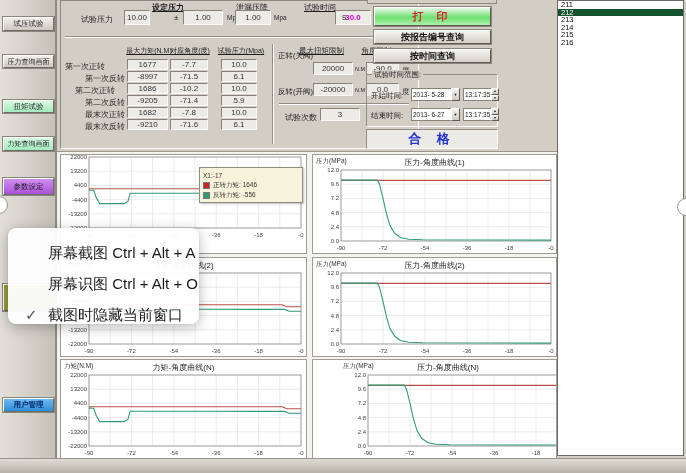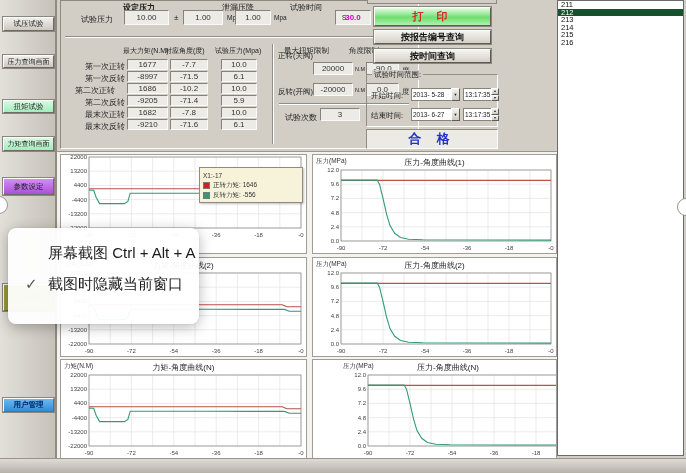--- a/index.html
+++ b/index.html
@@ -20,21 +20,21 @@
   .sb-purple { background:linear-gradient(#d18ff2,#aa50d9); }
   .sb-olive  { background:#9b9b3a; color:#6f6f20; }
   .sb-blue   { background:linear-gradient(#6cb8f2,#2f8fd8); color:#002a66; font-weight:bold; }
 
   
   .top-area { position:absolute; left:57px; top:0; width:500px; height:152px;
               background:#d2cec6; border-bottom:1px solid #9a968e; }
   .params-border { position:absolute; left:3px; top:0; width:359px; height:149px;
               border:1px solid; border-color:#8d897f #ffffff #ffffff #8d897f; }
   .lbl { position:absolute; font-size:8px; color:#1c1c1c; white-space:nowrap; }
-  .lbl-c { text-align:left; }
+  .lbl-c { text-align:center;text-decoration:underline; }
   .field { position:absolute; background:#ecebe6; border:1px solid;
            border-color:#87837b #fbfaf8 #fbfaf8 #87837b; font-size:8px; color:#333;
            display:flex; align-items:center; justify-content:center; white-space:nowrap;}
   .groove-h { position:absolute; height:2px; border-top:1px solid #918d85; border-bottom:1px solid #fff; }
   .groove-v { position:absolute; width:2px; border-left:1px solid #918d85; border-right:1px solid #fff; }
   .magenta { color:#cc00cc; font-weight:bold;margin-left:33px; }
   .unit { font-size:6.5px; color:#222; }
 
   
   .right-controls { position:absolute; left:363px; top:0; width:137px; height:152px; }
@@ -122,40 +122,40 @@
     <div class="sb-btn sb-blue" style="top:383px;height:14px;">用户管理</div>
     <div class="sb-btn sb-gray" style="top:452px;height:14px;">用户菜单</div>
   </div>
 
   <div class="top-area">
     <div class="params-border"></div>
 
     <div class="lbl lbl-c" style="left:66px;top:2px;width:90px;font-weight:bold;">设定压力</div>
 
     <div class="lbl" style="left:24px;top:14px;">试验压力</div>
-    <div class="field" style="left:67px;top:10px;width:45px;height:15px;">10.00</div>
+    <div class="field" style="left:67px;top:10px;width:26px;height:15px;">10.00</div>
     <div class="lbl" style="left:117px;top:13px;">±</div>
     <div class="field" style="left:126px;top:10px;width:40px;height:15px;">1.00</div>
     <div class="lbl unit" style="left:170px;top:14px;">Mpa</div>
 
     <div class="lbl lbl-c" style="left:165px;top:2px;width:60px;">泄漏压降</div>
     <div class="field" style="left:178px;top:10px;width:36px;height:15px;">1.00</div>
     <div class="lbl unit" style="left:217px;top:14px;">Mpa</div>
 
     <div class="lbl lbl-c" style="left:233px;top:2px;width:60px;">试验时间</div>
     <div class="field magenta" style="left:245px;top:10px;width:36px;height:15px;">30.0</div>
     <div class="lbl unit" style="left:285px;top:14px;">S</div>
 
     <div class="groove-h" style="left:8px;top:36px;width:348px;"></div>
 
     <div class="lbl lbl-c" style="left:66px;top:46px;width:52px;font-size:7px;">最大力矩(N.M)</div>
     <div class="lbl lbl-c" style="left:108px;top:46px;width:50px;font-size:7px;">对应角度(度)</div>
     <div class="lbl lbl-c" style="left:158px;top:46px;width:52px;font-size:7px;">试验压力(Mpa)</div>
 
-    <div class="lbl" style="left:8px;top:61px;width:60px;text-align:right;">第一次正转</div>
+    <div class="lbl" style="left:8px;top:61px;width:60px;">第一次正转</div>
     <div class="field" style="left:70px;top:59px;width:41px;height:11px;">1677</div>
     <div class="field" style="left:113px;top:59px;width:38px;height:11px;">-7.7</div>
     <div class="field" style="left:164px;top:59px;width:36px;height:11px;">10.0</div>
 
     <div class="lbl" style="left:8px;top:73px;width:60px;text-align:right;">第一次反转</div>
     <div class="field" style="left:70px;top:71px;width:41px;height:11px;">-8997</div>
     <div class="field" style="left:113px;top:71px;width:38px;height:11px;">-71.5</div>
     <div class="field" style="left:164px;top:71px;width:36px;height:11px;">6.1</div>
 
     <div class="lbl" style="left:8px;top:85px;width:60px;text-align:center;">第二次正转</div>
@@ -504,18 +504,19 @@
       </svg>
   </div>
 
   <div class="bottom-strip"></div>
 
   <div class="notch" style="left:-10px;top:196px;"></div>
   <div class="notch" style="left:677px;top:198px;"></div>
 
   <div class="context-menu">
     <div class="menu-item">屏幕截图 Ctrl + Alt + A</div>
+    <div class="menu-item">屏幕识图 Ctrl + Alt + O</div>
     <div class="menu-item">
       <span class="menu-check">✓</span><span>截图时隐藏当前窗口</span>
     </div>
   </div>
 
 </div>
 
 </body></html>

